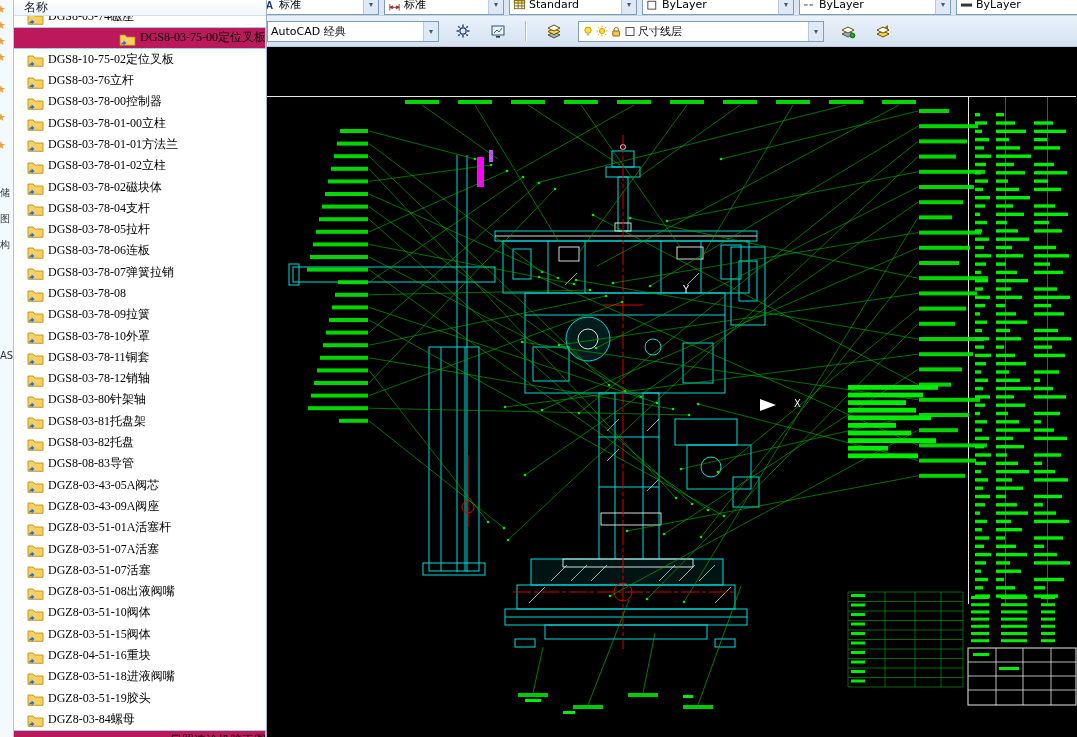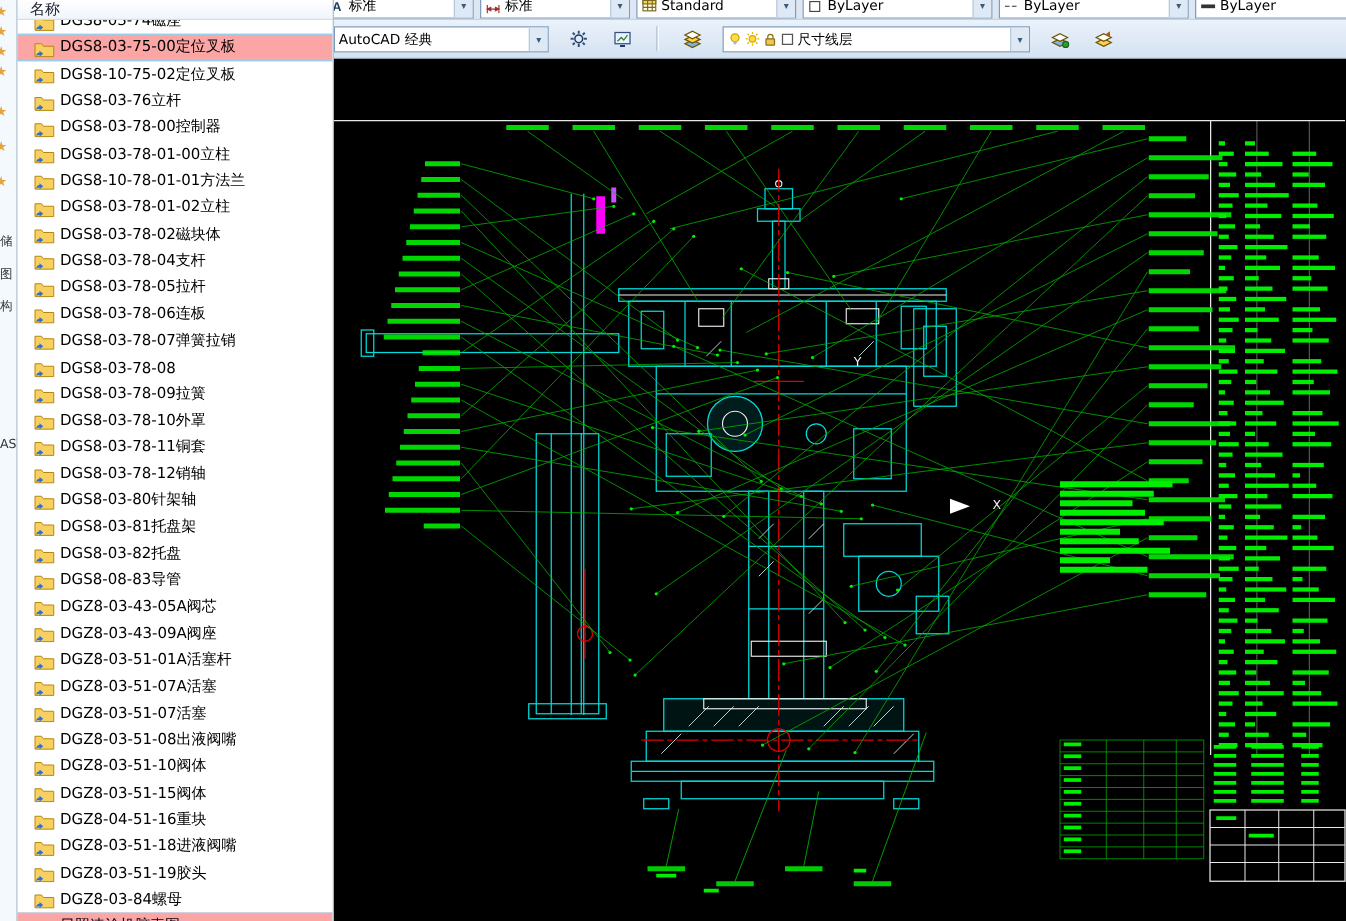--- a/index.html
+++ b/index.html
@@ -15,23 +15,23 @@
 
   
   .file-panel { position:absolute; left:4px; top:0; width:263px; height:737px;
     background:#fff; border-right:1px solid #9db0c4; z-index:4; }
   .file-header { position:absolute; top:0; left:0; right:0; height:16px; z-index:2;
     background:linear-gradient(#ffffff,#f0f5fb); border-bottom:1px solid #d5dde8;
     font-size:12px; color:#223; line-height:15px; padding-left:20px; }
   .file-list { position:absolute; top:16px; left:0; right:0; bottom:0; overflow:hidden; background:#fff; }
   .file-row { display:flex; align-items:center; height:21.3px; padding-left:23px; white-space:nowrap; }
   .file-row:first-child { margin-top:-10px; }
-  .file-row.selected { background:#fca5a5; outline:1px solid #9bcdec; outline-offset:-1px; }
+  .file-row.selected { background:#be185d; outline:1px solid #9bcdec; outline-offset:-1px;justify-content:flex-end; }
   .file-row .ficon { width:17px; height:14px; margin-right:4px; flex:0 0 auto; }
-  .file-row .fname { color:#000; font-size:12px; }
+  .file-row .fname { color:#000; font-size:12px;font-family:Liberation Serif, serif; }
 
   
   .cad-area { position:absolute; left:238px; top:0; width:839px; height:737px; background:#dce7f3; }
 
   .row1 { position:absolute; left:0; top:0; right:0; height:16px; overflow:hidden;
     background:#dce7f3; border-bottom:1px solid #c2d3e4; display:flex; gap:5px; padding-left:8px; }
   .row1 .combo { margin-top:-6px; height:21px; flex:0 0 auto; }
 
   .row2 { position:absolute; left:0; top:16px; right:0; height:31px;
     background:linear-gradient(#eaf2fb,#d5e2f1); border-bottom:1px solid #b9cadd;
@@ -131,21 +131,21 @@
               <path d="M1 3 h5.2 l1.5 2 H16 v8.3 H1 Z" fill="#f7d062" stroke="#b8860b" stroke-width="0.8"></path>
               <path d="M2 12.8 q0.2 -2.6 2.6 -2.8 l0 -1.4 3 2.4 -3 2.4 0 -1.4 q-1.8 0.1 -2.6 0.8 Z" fill="#2f6fd0"></path>
             </svg></span>
           <span class="fname">DGS8-03-78-01-00立柱</span>
         </div>
         <div class="file-row">
           <span class="ficon"><svg viewBox="0 0 17 14" width="17" height="14">
               <path d="M1 3 h5.2 l1.5 2 H16 v8.3 H1 Z" fill="#f7d062" stroke="#b8860b" stroke-width="0.8"></path>
               <path d="M2 12.8 q0.2 -2.6 2.6 -2.8 l0 -1.4 3 2.4 -3 2.4 0 -1.4 q-1.8 0.1 -2.6 0.8 Z" fill="#2f6fd0"></path>
             </svg></span>
-          <span class="fname">DGS8-10-78-01-01方法兰</span>
+          <span class="fname">DGS8-03-78-01-01方法兰</span>
         </div>
         <div class="file-row">
           <span class="ficon"><svg viewBox="0 0 17 14" width="17" height="14">
               <path d="M1 3 h5.2 l1.5 2 H16 v8.3 H1 Z" fill="#f7d062" stroke="#b8860b" stroke-width="0.8"></path>
               <path d="M2 12.8 q0.2 -2.6 2.6 -2.8 l0 -1.4 3 2.4 -3 2.4 0 -1.4 q-1.8 0.1 -2.6 0.8 Z" fill="#2f6fd0"></path>
             </svg></span>
           <span class="fname">DGS8-03-78-01-02立柱</span>
         </div>
         <div class="file-row">
           <span class="ficon"><svg viewBox="0 0 17 14" width="17" height="14">

